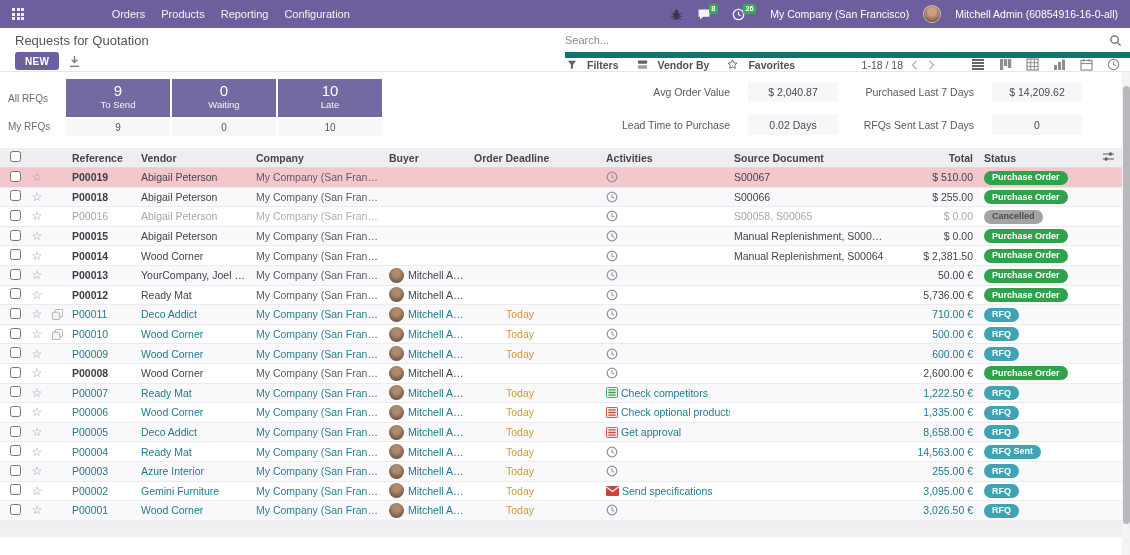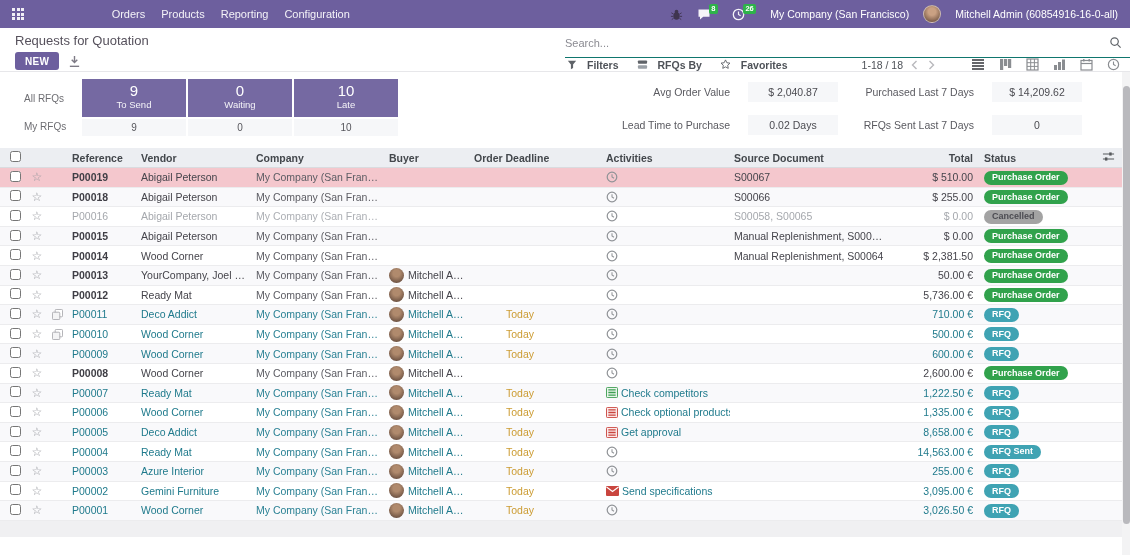--- a/index.html
+++ b/index.html
@@ -19,33 +19,33 @@
   .nav-company, .nav-user { font-size:10.5px; white-space:nowrap; }
   .nav-avatar { width:18px; height:18px; border-radius:50%; background:radial-gradient(circle at 50% 35%, #caa183 28%, #7b5c49 78%); border:1px solid rgba(255,255,255,.5); }
 
   
   .control-panel { height:44px; display:flex; border-bottom:1px solid #e7e7ea; }
   .cp-left { width:565px; padding:5px 0 0 15px; }
   .cp-title { font-size:13px; color:#56515c; margin-bottom:4px; }
   .cp-buttons { display:flex; align-items:center; gap:9px; }
   .btn-new { background:#6d5f9e; color:#fff; border:none; font-size:10px; font-weight:bold; letter-spacing:.3px; padding:3.5px 10px; border-radius:3px; cursor:pointer; font-family:inherit; }
   .cp-right { width:565px; display:flex; flex-direction:column; }
-  .search-row { height:33px; display:flex; align-items:center; border-bottom:1px solid #0f766e; padding-right:8px; }
+  .search-row { height:33px; display:flex; align-items:center; border-bottom:6px solid #0f766e; padding-right:8px; }
   .search-input { flex:1; border:none; outline:none; font-size:11px; color:#444; font-family:inherit; background:transparent; }
   .search-input::placeholder { color:#8b8b92; }
   .facet-row { flex:1; display:flex; align-items:center; padding:0 10px 0 2px; gap:18px; }
   .facet { display:flex; align-items:center; gap:10px; font-size:10.5px; color:#4e5258; font-weight:bold; cursor:pointer; }
   .pager { margin-left:auto; display:flex; align-items:center; gap:8px; font-size:10.5px; color:#4e5258; }
   .pager-arrows { display:flex; gap:10px; }
   .switcher { display:flex; gap:14px; margin-left:18px; align-items:center; }
   .sw { cursor:pointer; display:inline-flex; }
 
   
   .dashboard { height:76px; position:relative; }
-  .kpi-area { position:absolute; left:24px; top:7px; }
+  .kpi-area { position:absolute; left:8px; top:7px; }
   .kpi-row { display:flex; align-items:center; }
   .kpi-label { width:58px; font-size:10px; color:#6d6d72; }
   .kpi-box { width:104px; height:38px; background:#7569a2; color:#fff; text-align:center; margin-right:2px; padding-top:3px; cursor:pointer; }
   .kpi-box .v { font-size:15px; line-height:17px; }
   .kpi-box .l { font-size:9.5px; opacity:.92; }
   .kpi-my { width:104px; height:17px; background:#f6f7f9; margin-right:2px; margin-top:2px; text-align:center; font-size:10px; color:#56565c; line-height:17px; cursor:pointer; }
   .metrics { position:absolute; right:48px; top:10px; display:grid; grid-template-columns:auto auto auto auto; grid-column-gap:18px; grid-row-gap:13px; align-items:center; }
   .m-label { font-size:10.5px; color:#5a5a60; text-align:right; min-width:118px; }
   .m-value { width:90px; background:#f6f7f9; text-align:center; font-size:10.5px; color:#4b4b51; padding:4px 2px; }
 
@@ -168,21 +168,21 @@
         <svg width="10" height="10" viewBox="0 0 12 12">
             <path d="M1 1h10L7.3 5.4V9.6L4.7 11V5.4z" fill="#5f6368"></path>
           </svg>
         <span>Filters</span>
       </span>
       <span class="facet">
         <svg width="11" height="11" viewBox="0 0 12 12">
             <rect x="1" y="1.5" width="10" height="3.6" rx="1" fill="#5f6368"></rect>
             <rect x="1" y="6.9" width="10" height="3.6" rx="1" fill="#9aa0a6"></rect>
           </svg>
-        <span>RFQs By</span>
+        <span>Vendor By</span>
       </span>
       <span class="facet">
         <svg width="11" height="11" viewBox="0 0 12 12">
             <path d="M6 1l1.5 3.1 3.4.4-2.5 2.3.6 3.4L6 8.6 3 10.2l.6-3.4L1.1 4.5l3.4-.4z" fill="none" stroke="#5f6368" stroke-width="1"></path>
           </svg>
         <span>Favorites</span>
       </span>
       <span class="pager">
         <span>1-18 / 18</span>
         <span class="pager-arrows">

